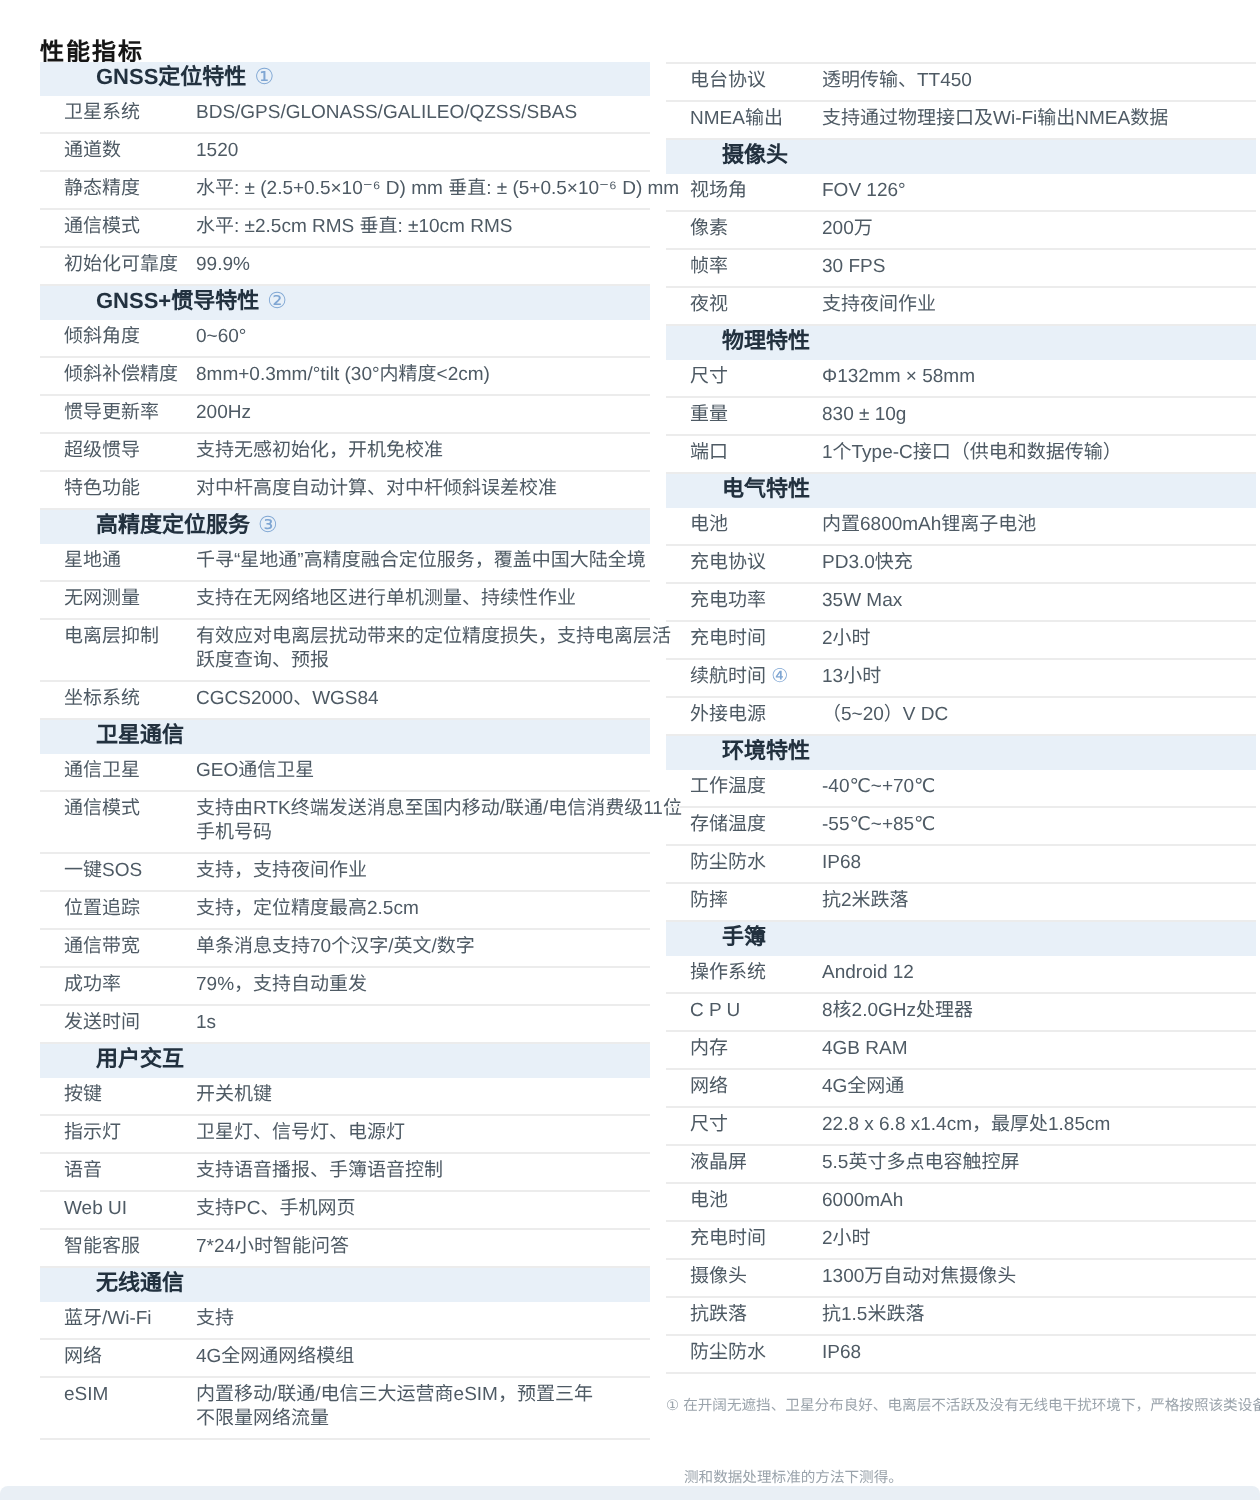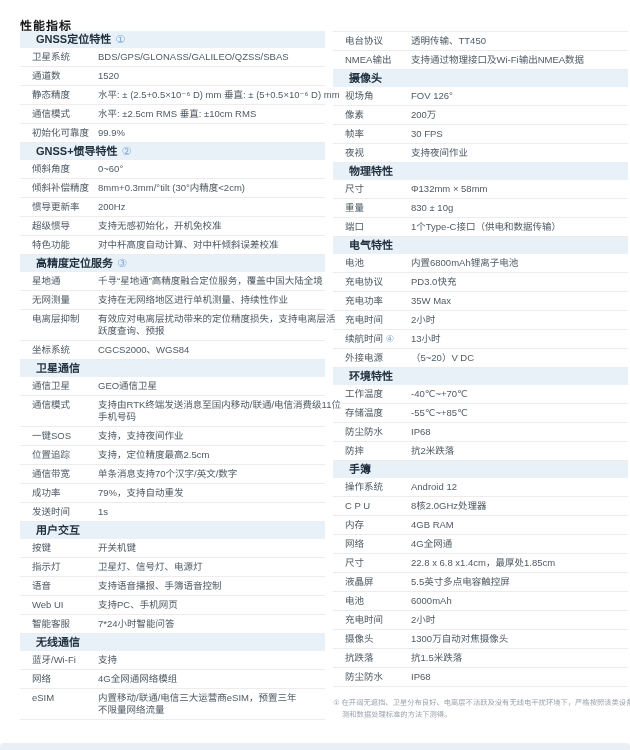--- a/index.html
+++ b/index.html
@@ -25,39 +25,39 @@
     font-size:12px;font-weight:700;color:var(--title);letter-spacing:1px;
   }
   .col{position:absolute;top:31px;}
   .col-left{left:20px;width:305px;}
   .col-right{left:333px;width:295px;}
   .section{width:100%;}
   .section.no-header{border-top:1px solid var(--divider);}
   .section-header{
     height:17px;line-height:17px;background:var(--band);
     font-size:11px;font-weight:700;color:var(--band-text);
-    padding-left:16px;white-space:nowrap;
+    padding-left:28px;white-space:nowrap;
   }
   .section-header .badge{color:var(--badge);font-weight:400;margin-left:4px;font-size:11px;}
   .row{
     display:flex;align-items:flex-start;
     border-bottom:1px solid var(--divider);
     padding:3px 0;
     font-size:9.5px;line-height:12px;
   }
   .row .label{
     width:78px;flex:none;padding-left:12px;color:var(--body-text);white-space:nowrap;
   }
   .row .label .badge{color:var(--badge);}
   .row .value{flex:1;white-space:nowrap;color:var(--body-text);}
   .footnote{
     margin-top:10px;font-size:7.3px;line-height:12px;color:var(--footnote);
     white-space:nowrap;
   }
-  .footnote .fn-line2{display:block;padding-left:9px;}
+  .footnote .fn-line2{display:block;padding-left:9px;margin-top:24px;}
   .bottom-strip{
     position:absolute;left:0;bottom:0;width:630px;height:7px;
     background:var(--strip);border-radius:4px 4px 0 0;
   }
 </style>
 </head>
 <body>
 
 <div class="page">
   <h1 class="page-title">性能指标</h1>

